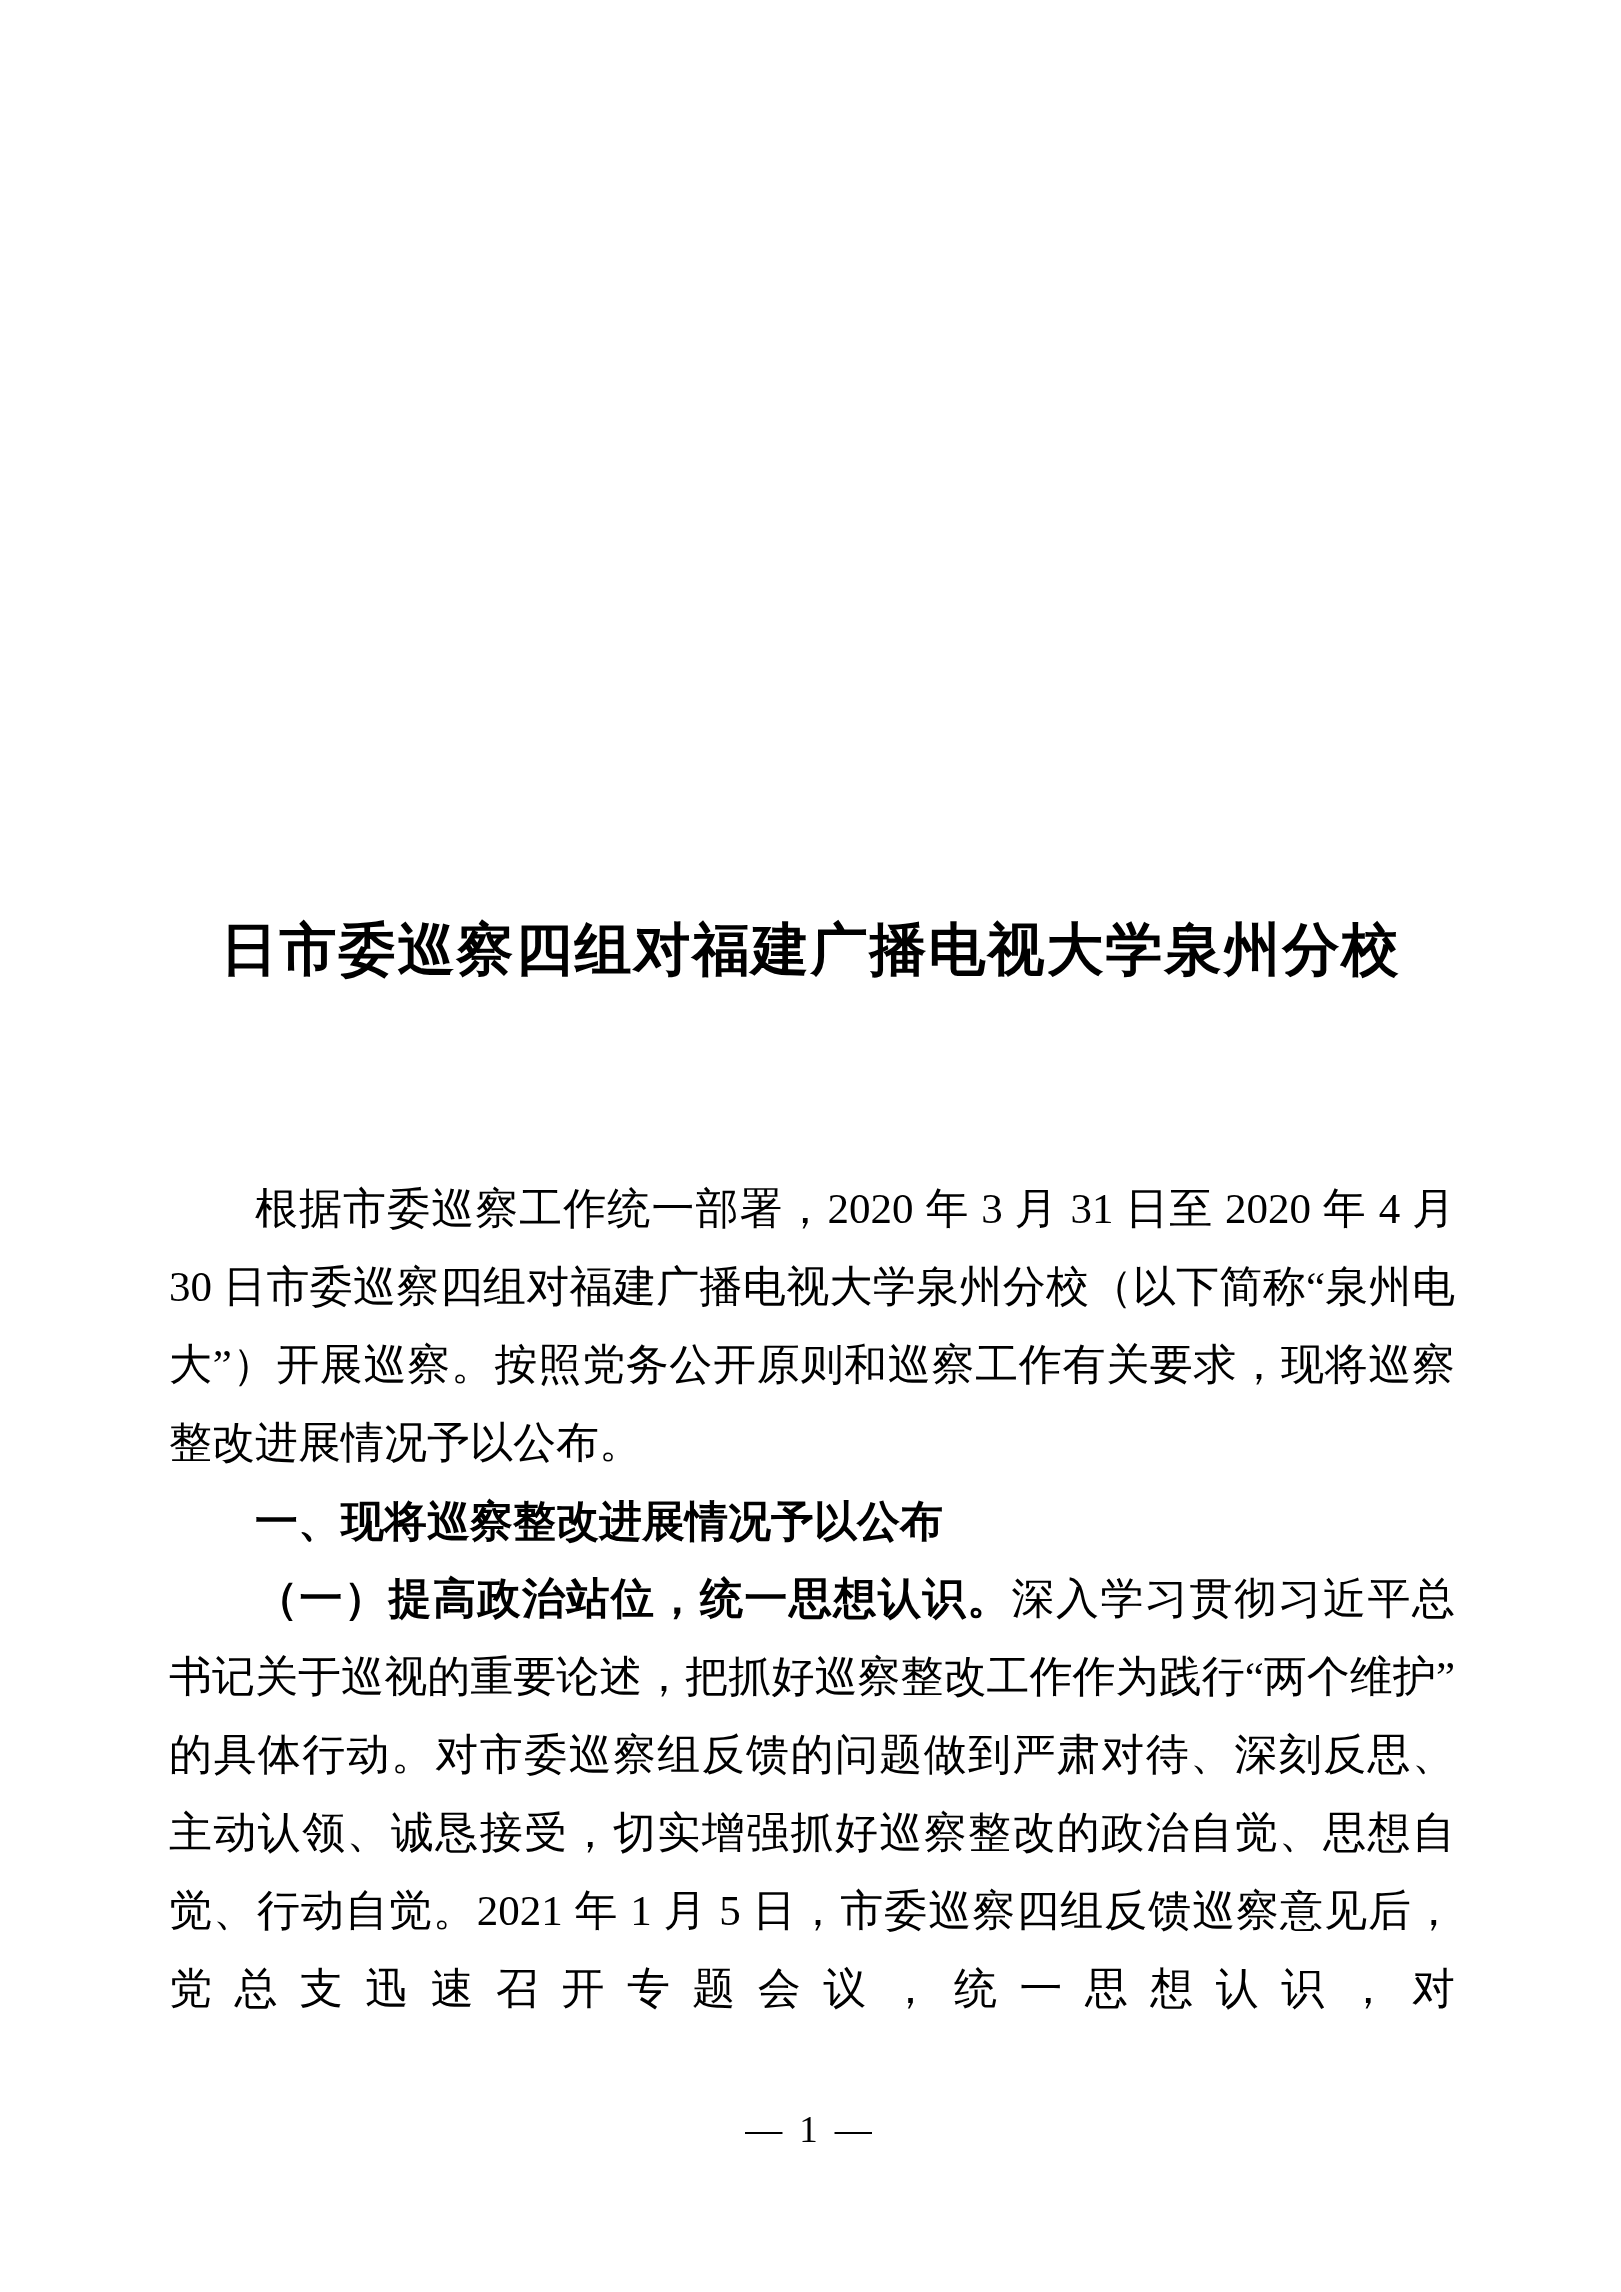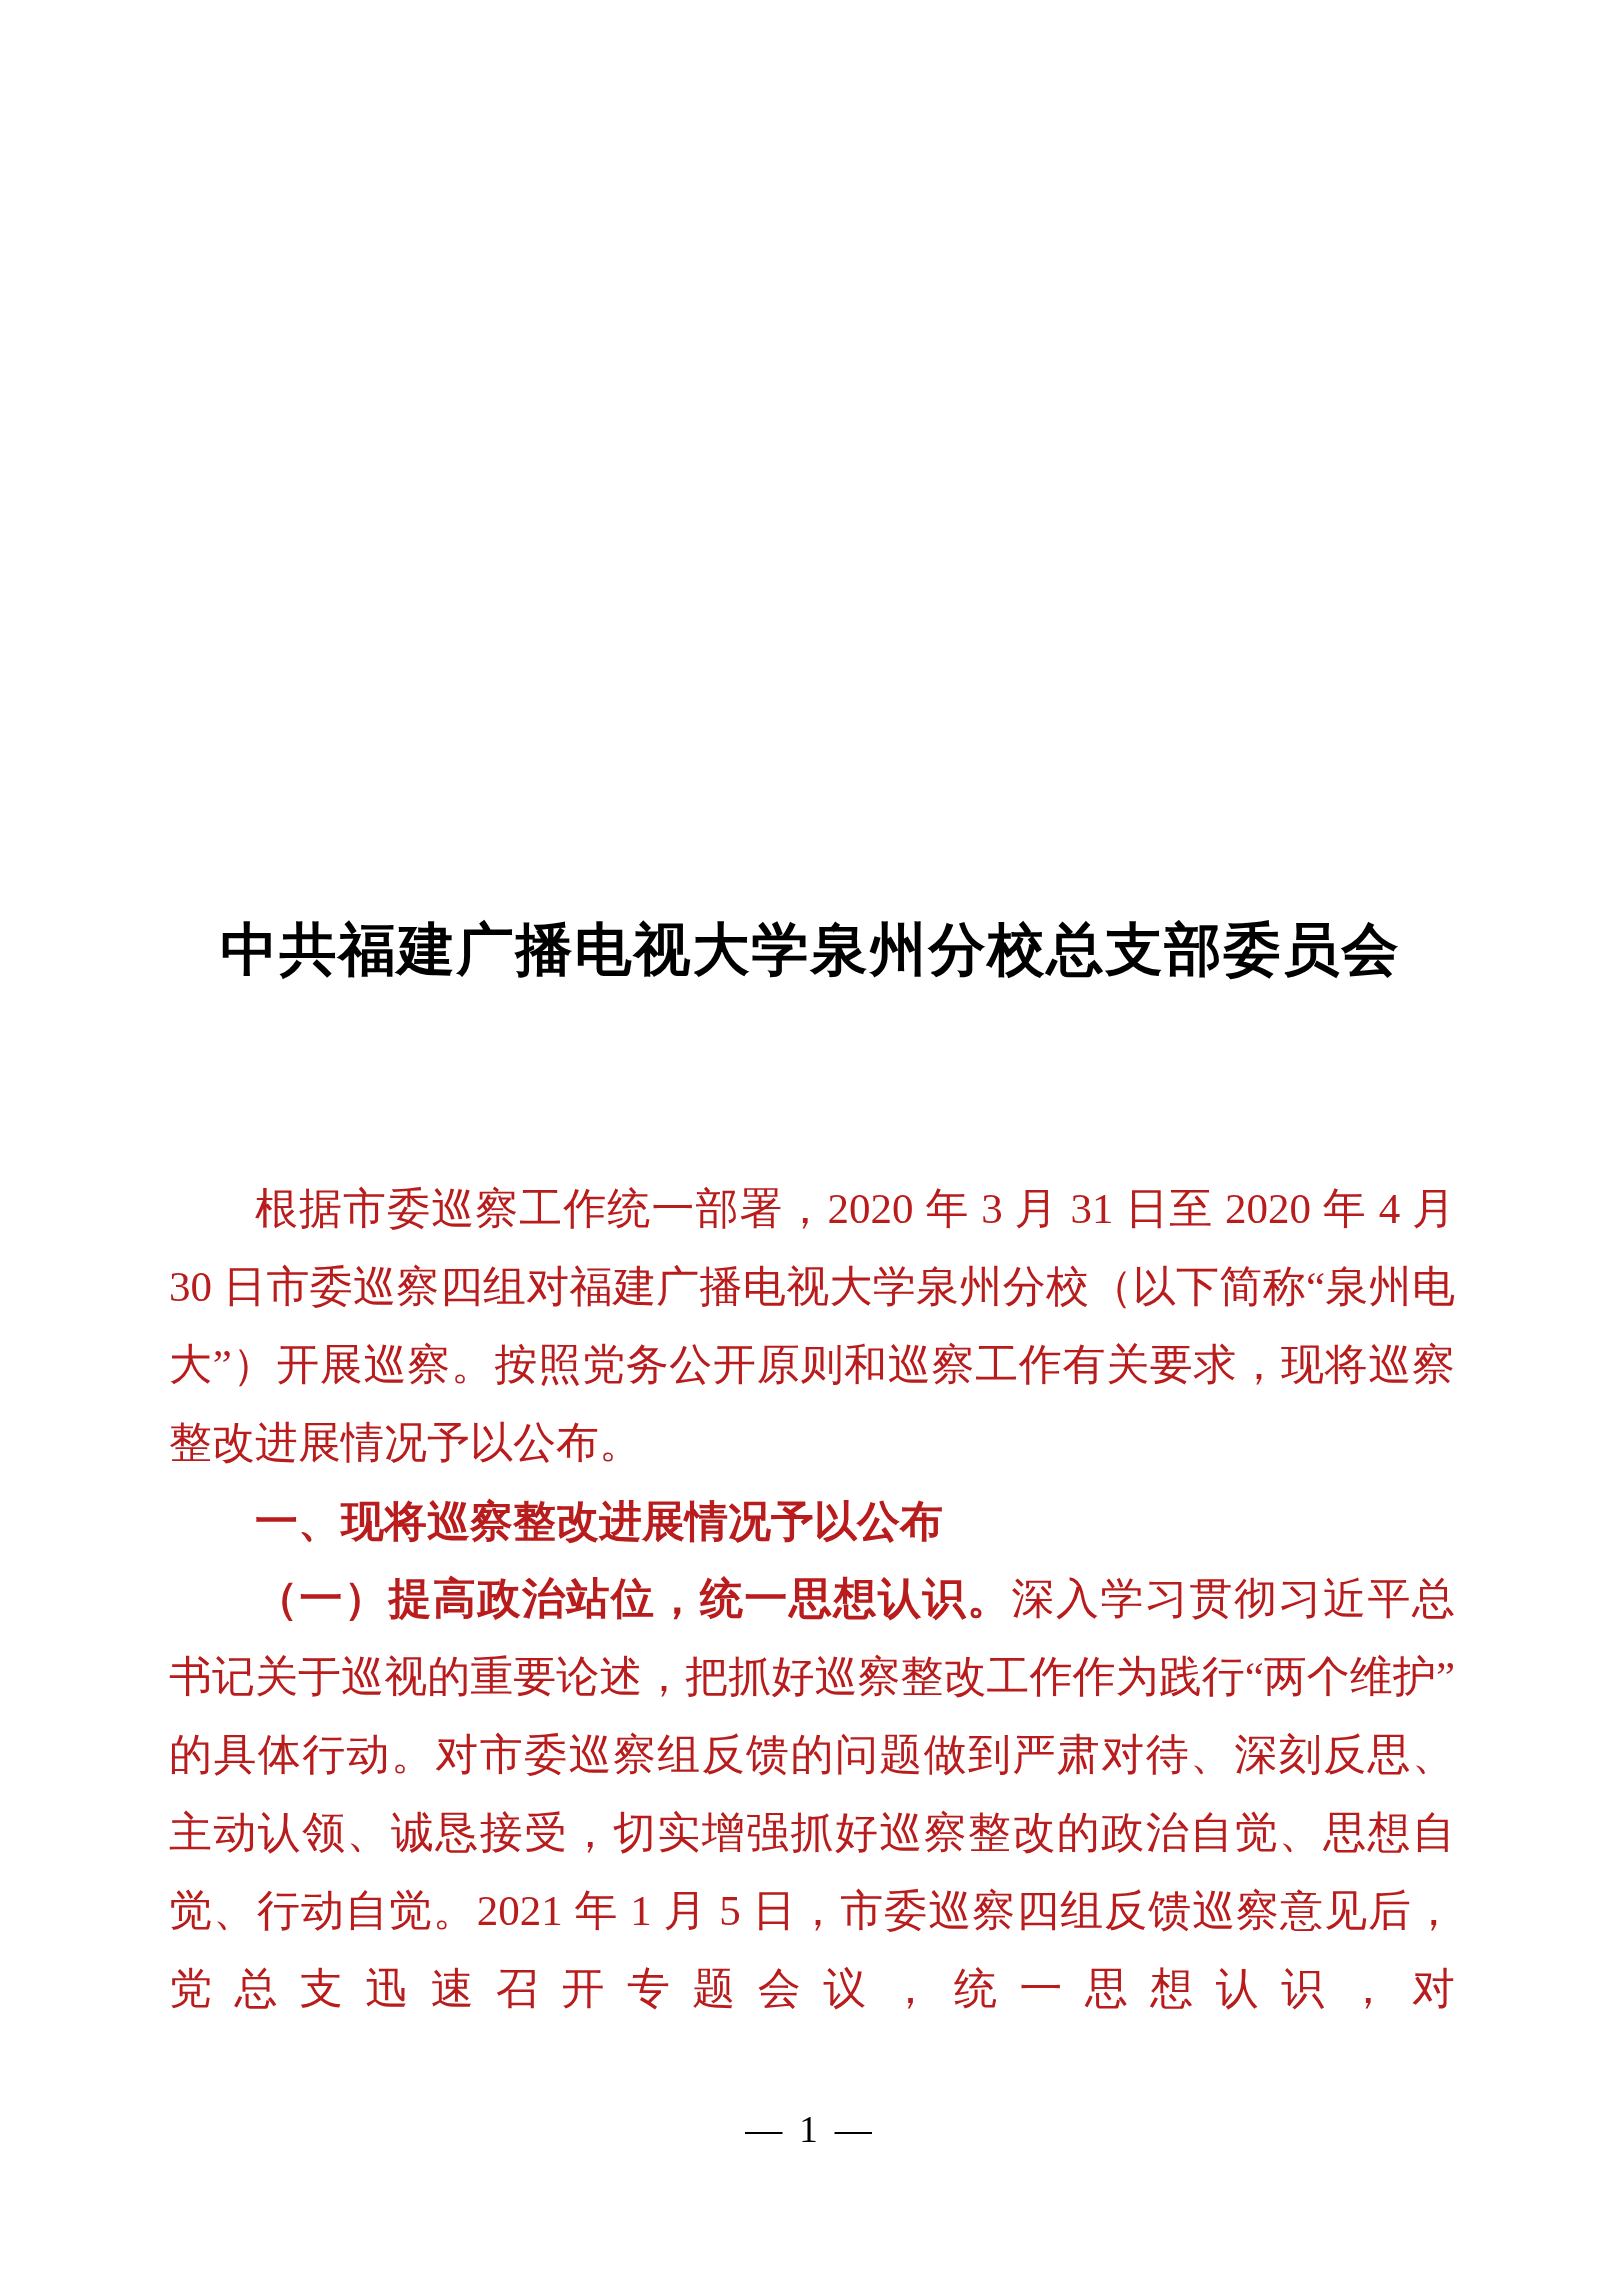--- a/index.html
+++ b/index.html
@@ -35,21 +35,21 @@
   }
   .doc-body {
     position: absolute;
     top: 1170px;
     left: 169px;
     width: 1286px;
     font-family: "Liberation Serif", "DejaVu Serif", serif;
     font-size: 43px;
     line-height: 78px;
     text-align: justify;
-    color: #b91c1c;
+    color: #000000;
   }
   .doc-body p {
     margin: 0;
     padding: 0;
     text-indent: 86px;
   }
   .section-heading {
     margin: 0;
     padding: 0;
     text-indent: 86px;
@@ -77,21 +77,21 @@
     letter-spacing: 3.9px;
     color: #000000;
   }
 </style>
 </head>
 <body>
 
 <div class="page">
 
   <h1 class="doc-title">
-    <span class="title-line">中共福建广播电视大学泉州分校总支部委员会</span>
+    <span class="title-line">日市委巡察四组对福建广播电视大学泉州分校</span>
   </h1>
 
   <div class="doc-body">
     <p class="body-para">根据市委巡察工作统一部署，2020 年 3 月 31 日至 2020 年 4 月 30 日市委巡察四组对福建广播电视大学泉州分校（以下简称“泉州电大”）开展巡察。按照党务公开原则和巡察工作有关要求，现将巡察整改进展情况予以公布。</p>
 
     <h2 class="section-heading">一、现将巡察整改进展情况予以公布</h2>
 
     <p class="body-para continues"><span class="lead-bold">（一）提高政治站位，统一思想认识。</span><span>深入学习贯彻习近平总书记关于巡视的重要论述，把抓好巡察整改工作作为践行“两个维护”的具体行动。对市委巡察组反馈的问题做到严肃对待、深刻反思、主动认领、诚恳接受，切实增强抓好巡察整改的政治自觉、思想自觉、行动自觉。2021 年 1 月 5 日，市委巡察四组反馈巡察意见后，党总支迅速召开专题会议，统一思想认识，对</span></p>
   </div>
 

